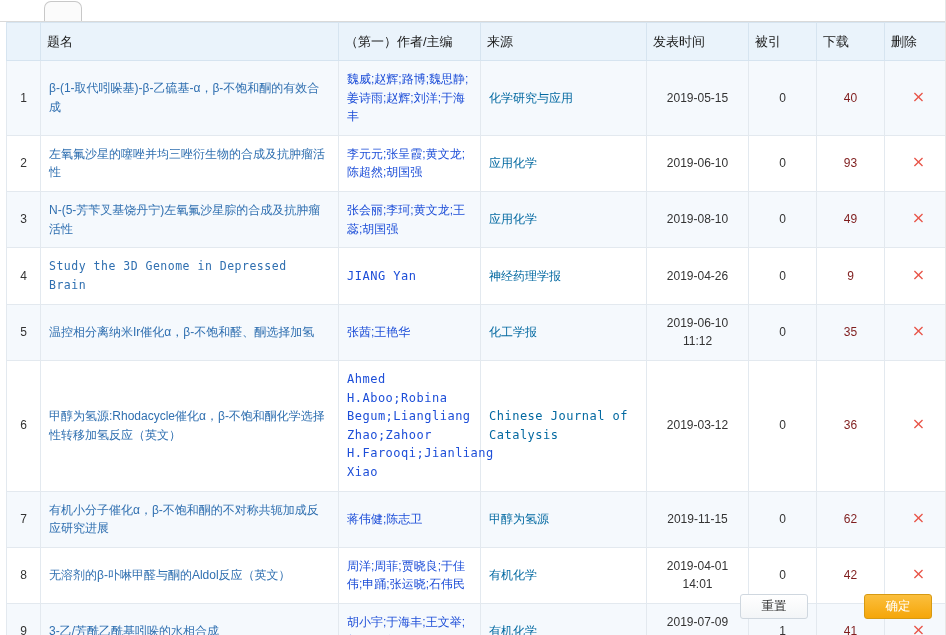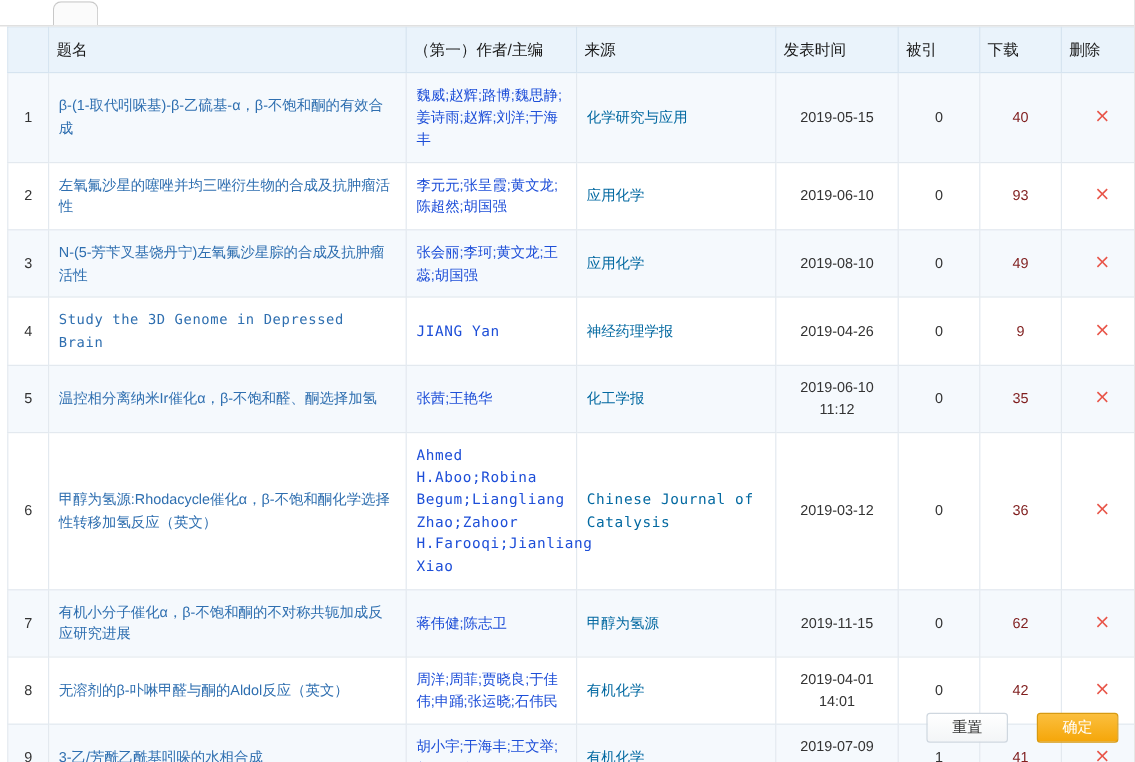--- a/index.html
+++ b/index.html
@@ -110,20 +110,21 @@
   }
   .btn-reset {
     border: 1px solid #cfd7df;
     background: linear-gradient(#ffffff, #f3f5f7);
     color: #333;
   }
   .btn-confirm {
     border: 1px solid #d79a12;
     background: linear-gradient(#fbbf3e, #f5a609);
     color: #fff;
+    margin-left: 32px;
   }
   
   .edge-line {
     position: absolute;
     right: 0; top: 0; bottom: 0;
     width: 1px; background: #e6e6e6;
   }
 </style>
 </head>
 <body>

